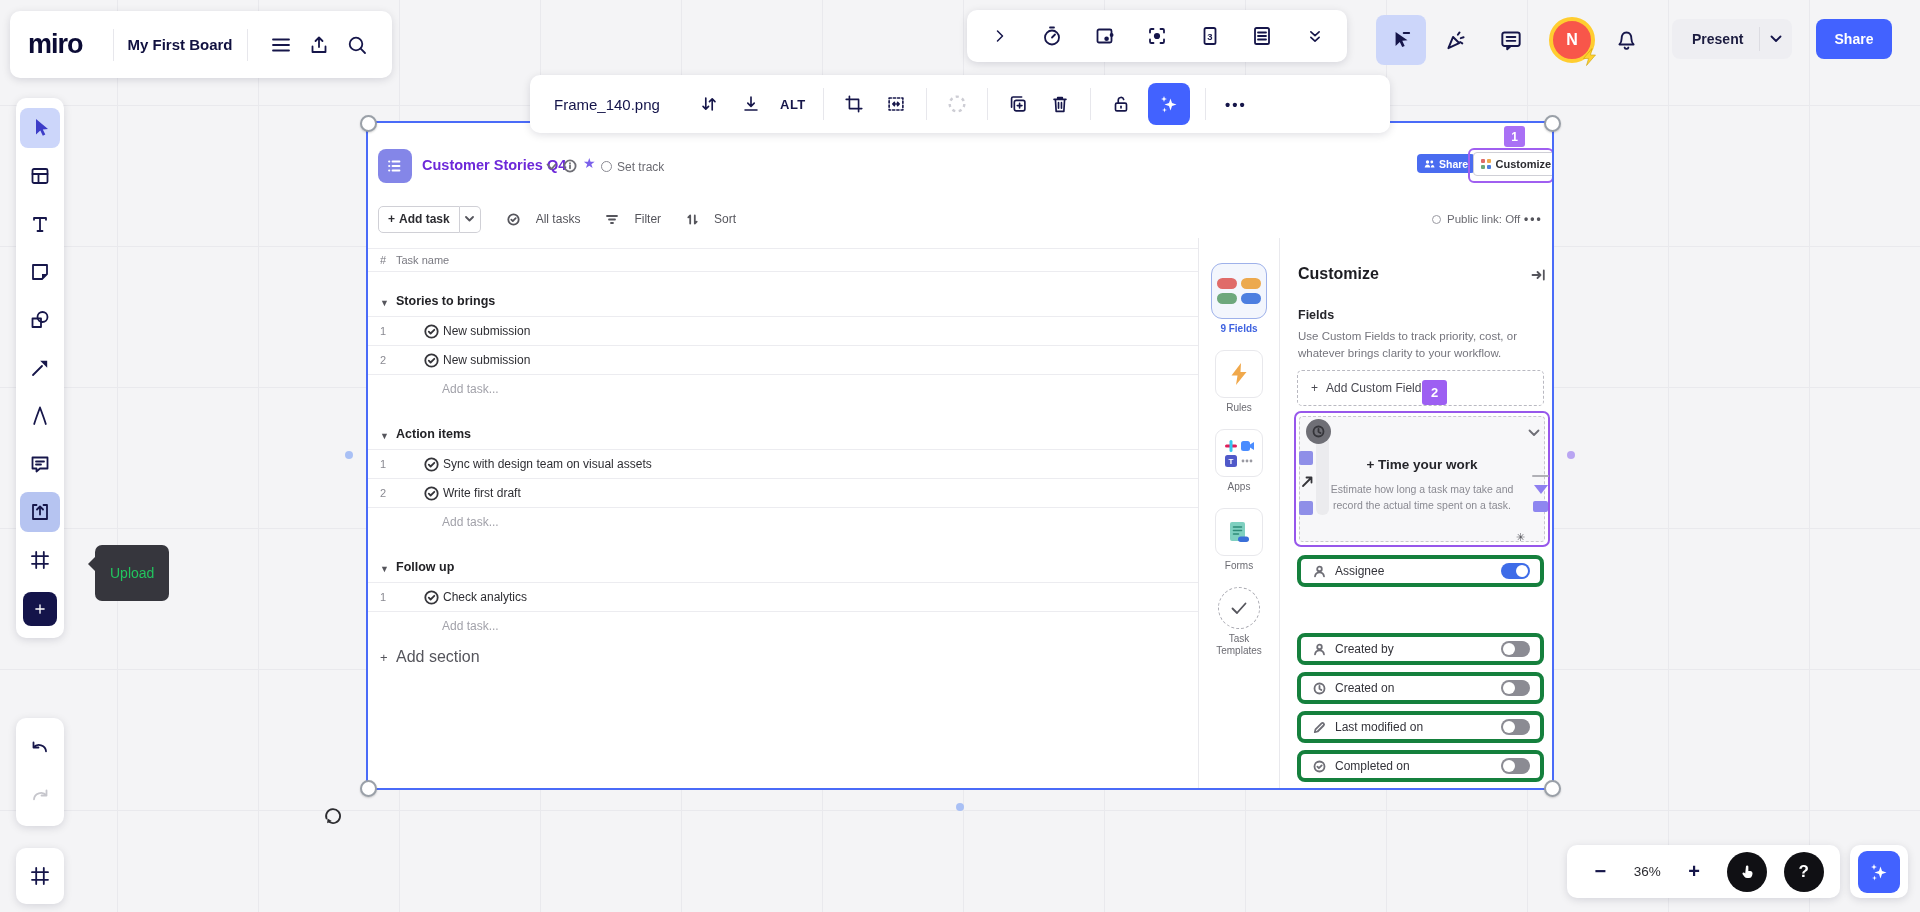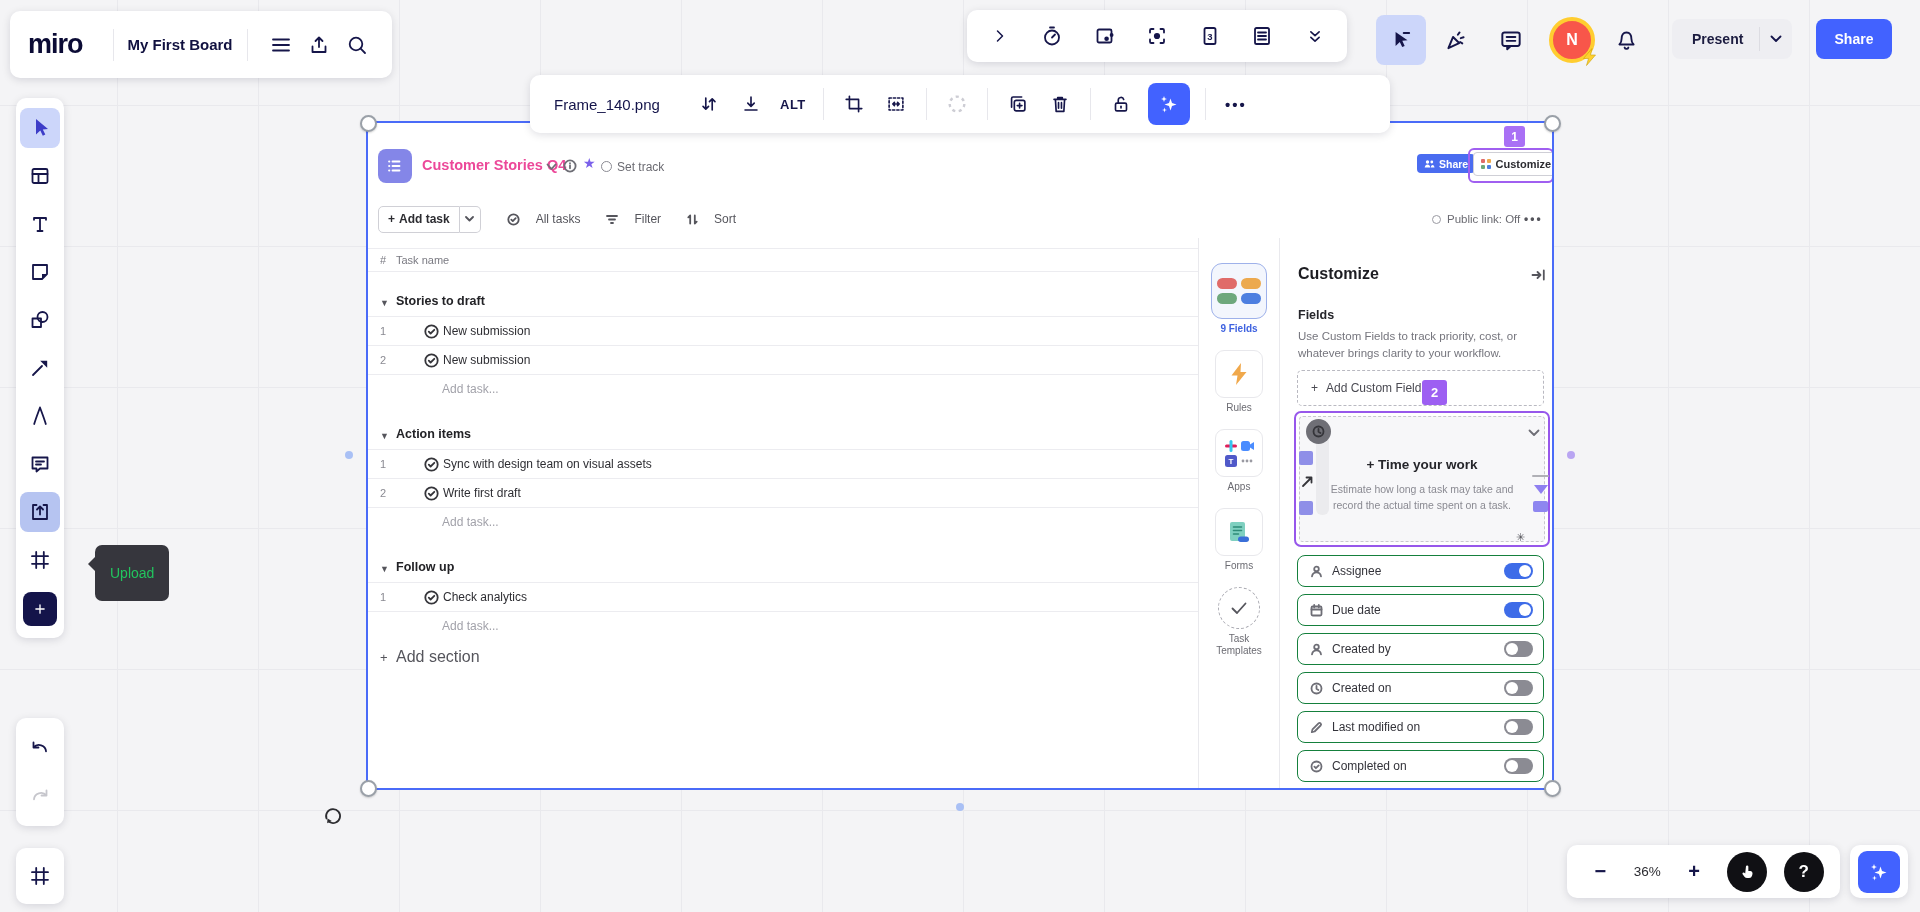--- a/index.html
+++ b/index.html
@@ -62,21 +62,21 @@
 
   
   #sel-img{position:absolute;left:368px;top:123px;width:1184px;height:665px;background:#fff;outline:2px solid #4a6bf8;z-index:10}
   .hC{position:absolute;width:13px;height:13px;border-radius:50%;background:#fff;border:2px solid #9aa0a8;box-shadow:0 1px 2px rgba(0,0,0,.18);z-index:20}
   .hD{position:absolute;width:8px;height:8px;border-radius:50%;z-index:5}
   #rotate{position:absolute;left:322px;top:806px;color:#2c2c30;z-index:12}
 
   
   #app{position:absolute;inset:0;overflow:hidden;font-size:12px;color:#35353a}
   #app-icon{position:absolute;left:10px;top:26px;width:34px;height:34px;border-radius:8px;background:#8486e8;display:flex;align-items:center;justify-content:center}
-  #app-title{position:absolute;left:54px;top:34px;font-size:14.5px;font-weight:bold;color:#ec4899;white-space:nowrap}
+  #app-title{position:absolute;left:54px;top:34px;font-size:14.5px;font-weight:bold;color:#6d28d9;white-space:nowrap}
   .a-ic{position:absolute;color:#6e6e76}
   #set-status{position:absolute;left:249px;top:37px;font-size:12px;color:#6b6b72}
   #status-circ{position:absolute;left:233px;top:38px;width:9px;height:9px;border:1.5px solid #8a8a92;border-radius:50%}
   #app-share{position:absolute;left:1049px;top:31px;height:19px;background:#4a6cf0;border-radius:4px;color:#fff;font-size:10.5px;font-weight:600;display:flex;align-items:center;padding:0 7px;gap:4px}
   #cust-outline{position:absolute;left:1100px;top:25px;width:82px;height:31px;border:2px solid #a05ff0;border-radius:6px}
   #app-customize{position:absolute;left:1105px;top:29px;height:22px;background:#fff;border:1px solid #cfcfd6;border-radius:4px;font-size:11px;font-weight:600;color:#2c2c31;display:flex;align-items:center;padding:0 7px;gap:5px}
   .mini-grid{display:grid;grid-template-columns:4px 4px;grid-gap:1.5px}
   .mini-grid i{width:4px;height:4px;border-radius:1px}
   #cust-badge{position:absolute;left:1136px;top:3px;width:21px;height:21px;background:#a970f5;border-radius:3px;color:#fff;font-size:12px;font-weight:bold;display:flex;align-items:center;justify-content:center}
   #tabs{position:absolute;left:0;top:50px;width:1184px;height:27px;border-bottom:1px solid #e6e6ea;display:flex;gap:17px;padding-left:8px;box-sizing:border-box;font-size:12px;color:#55555c}
@@ -129,21 +129,21 @@
   #promo-title{position:absolute;left:0;right:0;top:44px;text-align:center;font-size:13.5px;font-weight:bold;color:#26262b}
   .promo-d{position:absolute;left:0;right:0;text-align:center;font-size:10.5px;color:#8a8a92}
   #clock-badge{position:absolute;left:10px;top:6px;width:25px;height:25px;border-radius:50%;background:#6f6f76;display:flex;align-items:center;justify-content:center;z-index:2}
   .psq{position:absolute;width:14px;height:14px;border-radius:2px;background:#8f8fe8}
   #promo-strip{position:absolute;left:20px;top:10px;width:13px;height:92px;background:#ebebee;border-radius:6px}
   #promo-chv{position:absolute;left:232px;top:16px;color:#6e6e76}
   #deco-line{position:absolute;left:236px;top:62px;width:17px;height:2px;background:#b0b0b6;border-radius:1px}
   #deco-funnel{position:absolute;left:238px;top:72px;width:0;height:0;border-left:7px solid transparent;border-right:7px solid transparent;border-top:9px solid #8e7ff0}
   #deco-rect{position:absolute;left:237px;top:88px;width:15px;height:11px;background:#8e86f0;border-radius:2px}
   #deco-spark{position:absolute;left:220px;top:118px;font-size:11px;color:#55555c}
-  .tgrow{position:absolute;left:16px;width:247px;height:32px;background:#fff;border:1px solid #15803d;border-radius:8px;display:flex;align-items:center;box-sizing:border-box;padding:0 10px 0 12px}
+  .tgrow{position:absolute;left:16px;width:247px;height:32px;background:#fff;border:4px solid #15803d;border-radius:8px;display:flex;align-items:center;box-sizing:border-box;padding:0 10px 0 12px}
   .tgrow .lb{font-size:12px;color:#33333a;margin-left:9px;flex:1}
   .tgrow svg{color:#6e6e76;flex:none}
   .tg{width:29px;height:16px;border-radius:9px;position:relative;flex:none;cursor:pointer}
   .tg.on{background:#3e6ce8}.tg.off{background:#8b8b93}
   .tg:after{content:"";position:absolute;width:12px;height:12px;border-radius:50%;background:#fff;top:2px}
   .tg.on:after{right:2px}.tg.off:after{left:2px}
 
   
   #zoombar{left:1567px;top:845px;width:273px;height:53px;display:flex;align-items:center;justify-content:space-evenly}
   #zoombar .ibtn{width:34px;height:34px;font-size:20px;font-weight:bold}
@@ -243,21 +243,21 @@
     </div>
 
     <div id="thead">
       <span class="c1">#</span>
       <span>Task name</span>
     </div>
 
     <div id="tasks">
       <div class="sec-h">
           <span class="tri">▼</span>
-          <span class="nm">Stories to draft</span>
+          <span class="nm">Stories to brings</span>
         </div>
       <div class="trow">
           <span class="no">1</span>
           <span class="chk">
             <svg width="15" height="15" viewBox="0 0 15 15">
               <circle class="ic" cx="7.5" cy="7.5" r="6.2" stroke="#a8a8b0" stroke-width="1.3"></circle>
               <path class="ic" d="M4.8 7.7l1.8 1.8 3.7-3.7" stroke="#a8a8b0" stroke-width="1.3"></path>
             </svg>
           </span>
           <span class="tt">New submission</span>
@@ -421,28 +421,20 @@
         <div id="deco-rect"></div>
         <div id="deco-spark">✳</div>
       </div>
 
       <div class="tgrow" style="top:317px">
         <svg width="13" height="13" viewBox="0 0 13 13">
             <circle class="ic" cx="6.5" cy="3.9" r="2.3" stroke-width="1.3"></circle>
             <path class="ic" d="M2 11.3c.5-2.7 2.3-3.9 4.5-3.9s4 1.2 4.5 3.9" stroke-width="1.3"></path>
           </svg>
         <span class="lb">Assignee</span>
-          <span class="tg on"></span>
-      </div>
-      <div class="tgrow" style="top:356px">
-        <svg width="13" height="13" viewBox="0 0 13 13">
-            <rect class="ic" x="1.5" y="2.5" width="10" height="9" rx="1.2" stroke-width="1.3"></rect>
-            <path class="ic" d="M1.5 5.5h10M4.2 1v2.3M8.8 1v2.3" stroke-width="1.3"></path>
-          </svg>
-        <span class="lb">Due date</span>
           <span class="tg on"></span>
       </div>
       <div class="tgrow" style="top:395px">
         <svg width="13" height="13" viewBox="0 0 13 13">
             <circle class="ic" cx="6.5" cy="3.9" r="2.3" stroke-width="1.3"></circle>
             <path class="ic" d="M2 11.3c.5-2.7 2.3-3.9 4.5-3.9s4 1.2 4.5 3.9" stroke-width="1.3"></path>
           </svg>
         <span class="lb">Created by</span>
           <span class="tg off"></span>
       </div>

